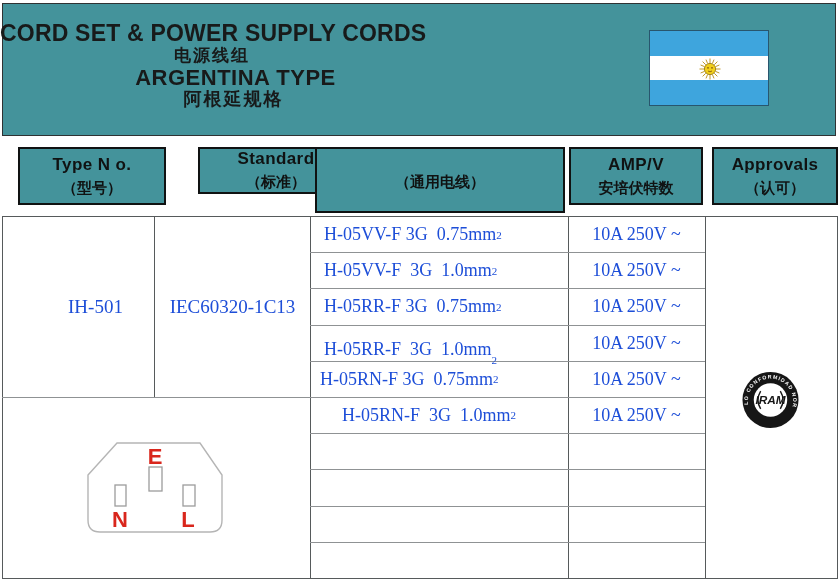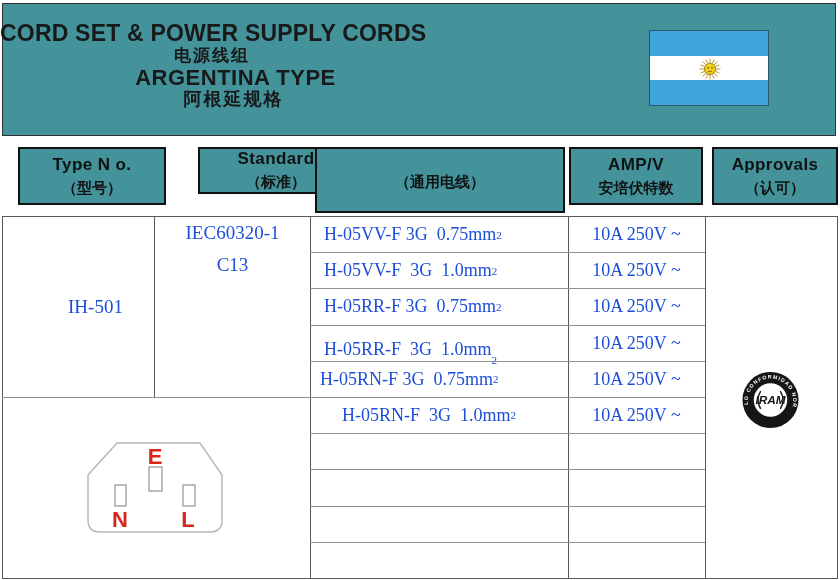--- a/index.html
+++ b/index.html
@@ -44,21 +44,21 @@
 
   
   .cell{
     position:absolute;display:flex;align-items:center;box-sizing:border-box;
     font-family:"Liberation Serif","DejaVu Serif",serif;color:#1d4ed8;font-size:18px;
   }
   .cell.center{justify-content:center;}
   .cord{padding-left:13px;}
   .cord-text{white-space:pre;}
   sup{font-size:11px;line-height:0;}
-  .standard-cell{flex-direction:column;font-size:19px;line-height:32px;}
+  .standard-cell{flex-direction:row;justify-content:center;font-size:19px;line-height:32px;}
   .typeno-cell{font-size:19px;}
 </style>
 </head>
 <body>
 
 <div class="abs band"></div>
 
 <div class="abs titles">
   <div class="t1">CORD SET &amp; POWER SUPPLY CORDS</div>
   <div class="t2">电源线组</div>

